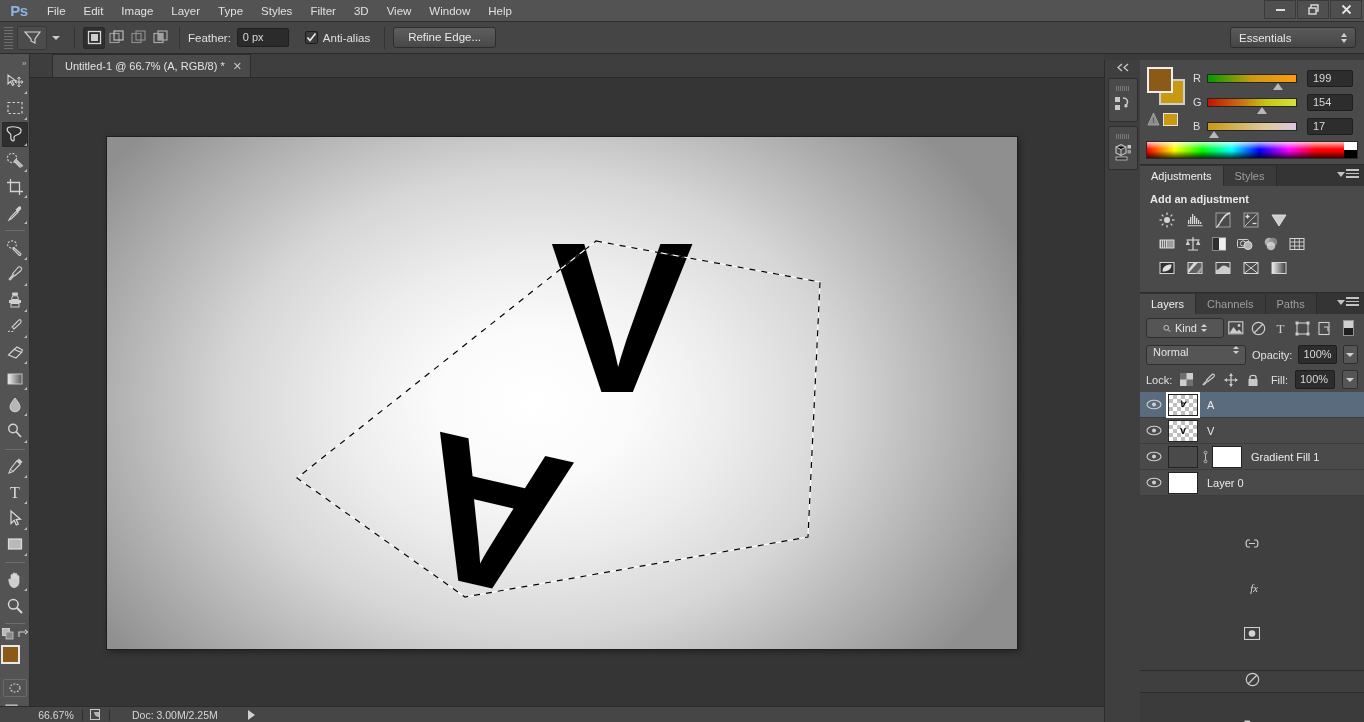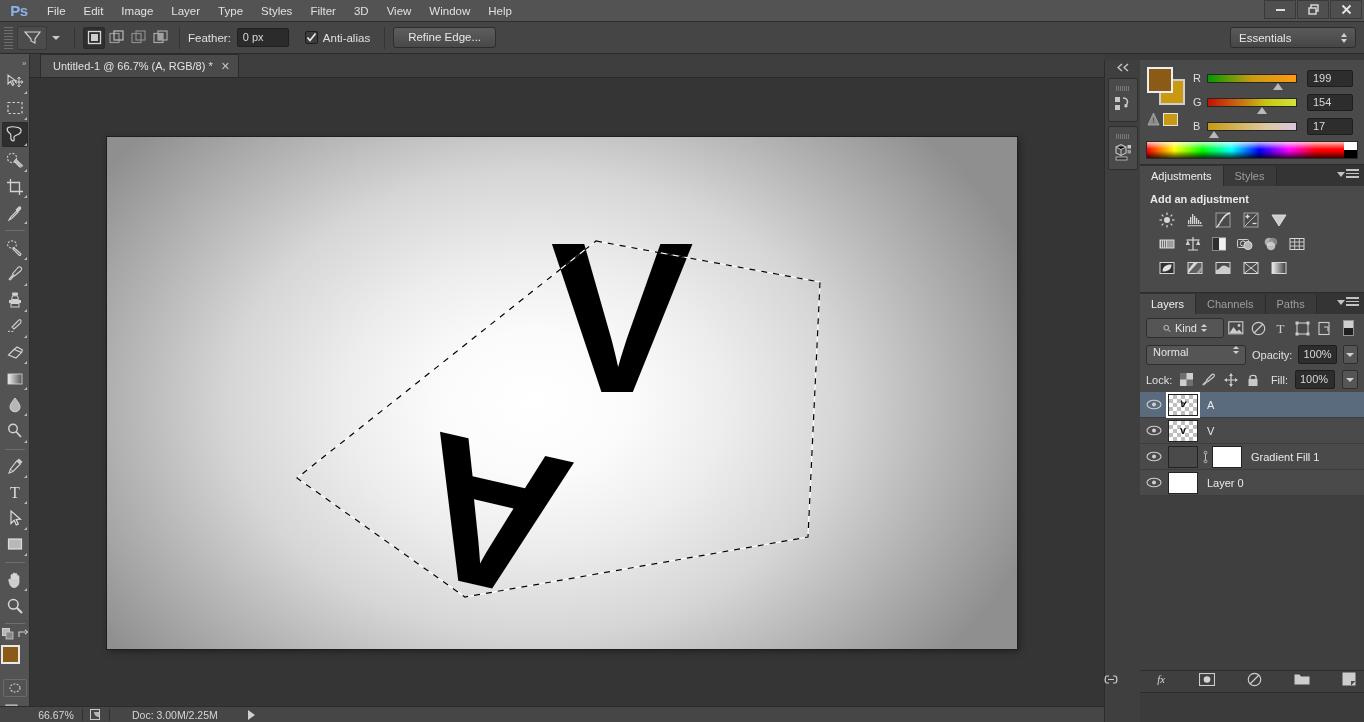--- a/index.html
+++ b/index.html
@@ -103,21 +103,21 @@
   .scrmode { width:24px;height:20px; margin-top:6px; display:flex;align-items:center;justify-content:center; position:relative;}
 
   
   .tabstrip {
     position:absolute; top:54px; left:30px; width:1074px; height:24px;
     background:#3e3e3e; border-bottom:1px solid #2a2a2a;
     display:flex; align-items:flex-end;
   }
   .doctab {
     height:23px; background:#4a4a4a; border:1px solid #2c2c2c; border-bottom:none;
-    display:flex; align-items:center; padding:0 8px 0 12px; margin-left:10px;
+    display:flex; align-items:center; padding:0 8px 0 12px; margin-left:22px;
     font-size:11px; color:#e2e2e2;
   }
   .tabclose { margin-left:8px; color:#c6c6c6; font-size:11px; }
 
   
   .canvasarea {
     position:absolute; top:78px; left:30px; width:1074px; height:628px;
     background:#353535; overflow:hidden;
   }
   .canvas {
@@ -239,21 +239,21 @@
     position:relative;
   }
   .thumb.selected { outline:2px solid #ffffff; outline-offset:0px; }
   .thumb.white { background:#fff; background-image:none; }
   .thumb.grad { background:linear-gradient(to right,#111 0%,#888 45%,#f2f2f2 100%); background-image:none; }
   .thumb.mask { background:#fff; background-image:none; }
   .lyr-name { margin-left:9px; font-size:11px; color:#eaeaea; }
   .linkic { width:14px; display:flex; align-items:center; justify-content:center; }
   .lyr-footer {
     position:absolute; bottom:0; left:0; width:224px; height:22px; background:#3f3f3f;
-    border-top:1px solid #2c2c2c; display:flex; align-items:flex-start; justify-content:center; gap:32px;
+    border-top:1px solid #2c2c2c; display:flex; align-items:center; justify-content:center; gap:32px;flex-direction:column;
   }
   .ft-ic { width:16px;height:16px;display:flex;align-items:center;justify-content:center;}
 </style>
 </head>
 <body>
 
 <div class="app">
 
   <div class="menubar">
     <div class="ps-logo">Ps</div>

